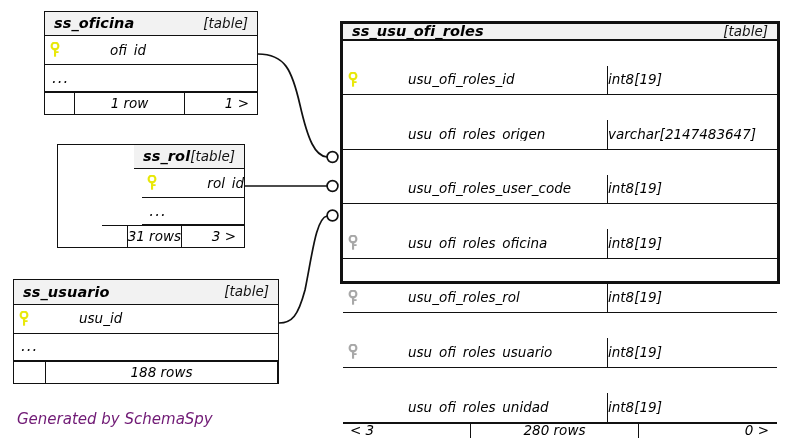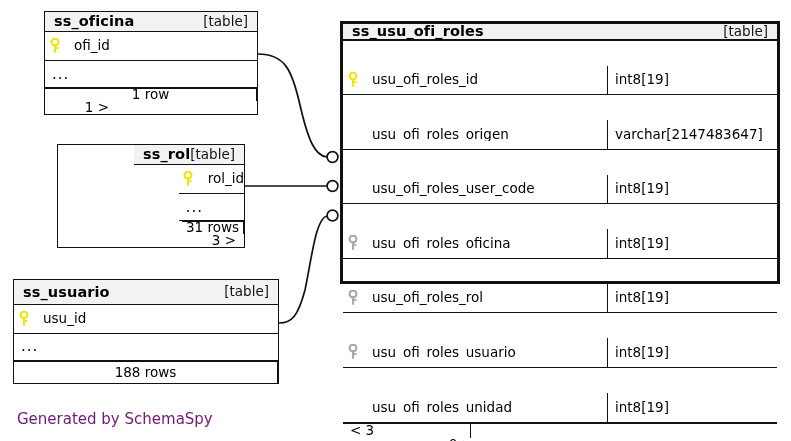--- a/index.html
+++ b/index.html
@@ -15,20 +15,21 @@
     overflow: hidden;
     font-family: "DejaVu Sans", "Liberation Sans", sans-serif;
     color: #000000;
   }
 
   #diagram {
     position: absolute;
     left: 0; top: 0;
     width: 647px;
     height: 441px;
+    font-style: italic;
   }
 
   
   #edges {
     position: absolute;
     left: 0; top: 0;
     width: 791px;
     height: 441px;
     pointer-events: none;
   }
@@ -80,35 +81,36 @@
     flex: 1 1 auto;
   }
 
   .col-row {
     display: flex;
     align-items: center;
     height: 29px;
     box-sizing: border-box;
     border-bottom: 1.4px solid #111111;
     background: #ffffff;
+    gap: 36px;
   }
   .col-row:last-child { border-bottom: none; }
   .primary .col-row { height: 29.5px; margin-top: 25px; }
 
   .col-name {
     display: flex;
     align-items: center;
     flex: 1 1 auto;
     padding-left: 8px;
     white-space: nowrap;
     overflow: hidden;
   }
   .col-type {
     flex: 0 0 auto;
-    padding-left: 7px;
+    padding-left: 0;
     white-space: nowrap;
     border-left: 1.4px solid #111111;
     align-self: stretch;
     display: flex;
     align-items: center;
     box-sizing: border-box;
     text-align: right;
   }
   .primary .col-type { width: 170px; }
 
@@ -137,21 +139,20 @@
   }
 
   
   .tbl-footer {
     display: flex;
     height: 26px;
     box-sizing: border-box;
     border-top: 1.6px solid #111111;
     background: #ffffff;
     font-size: 13.5px;
-    flex-direction: column;
   }
   .primary .tbl-footer {
     height: 27px;
     border-top-width: 2.2px;
   }
   .foot-cell {
     display: flex;
     align-items: center;
     box-sizing: border-box;
     white-space: nowrap;

